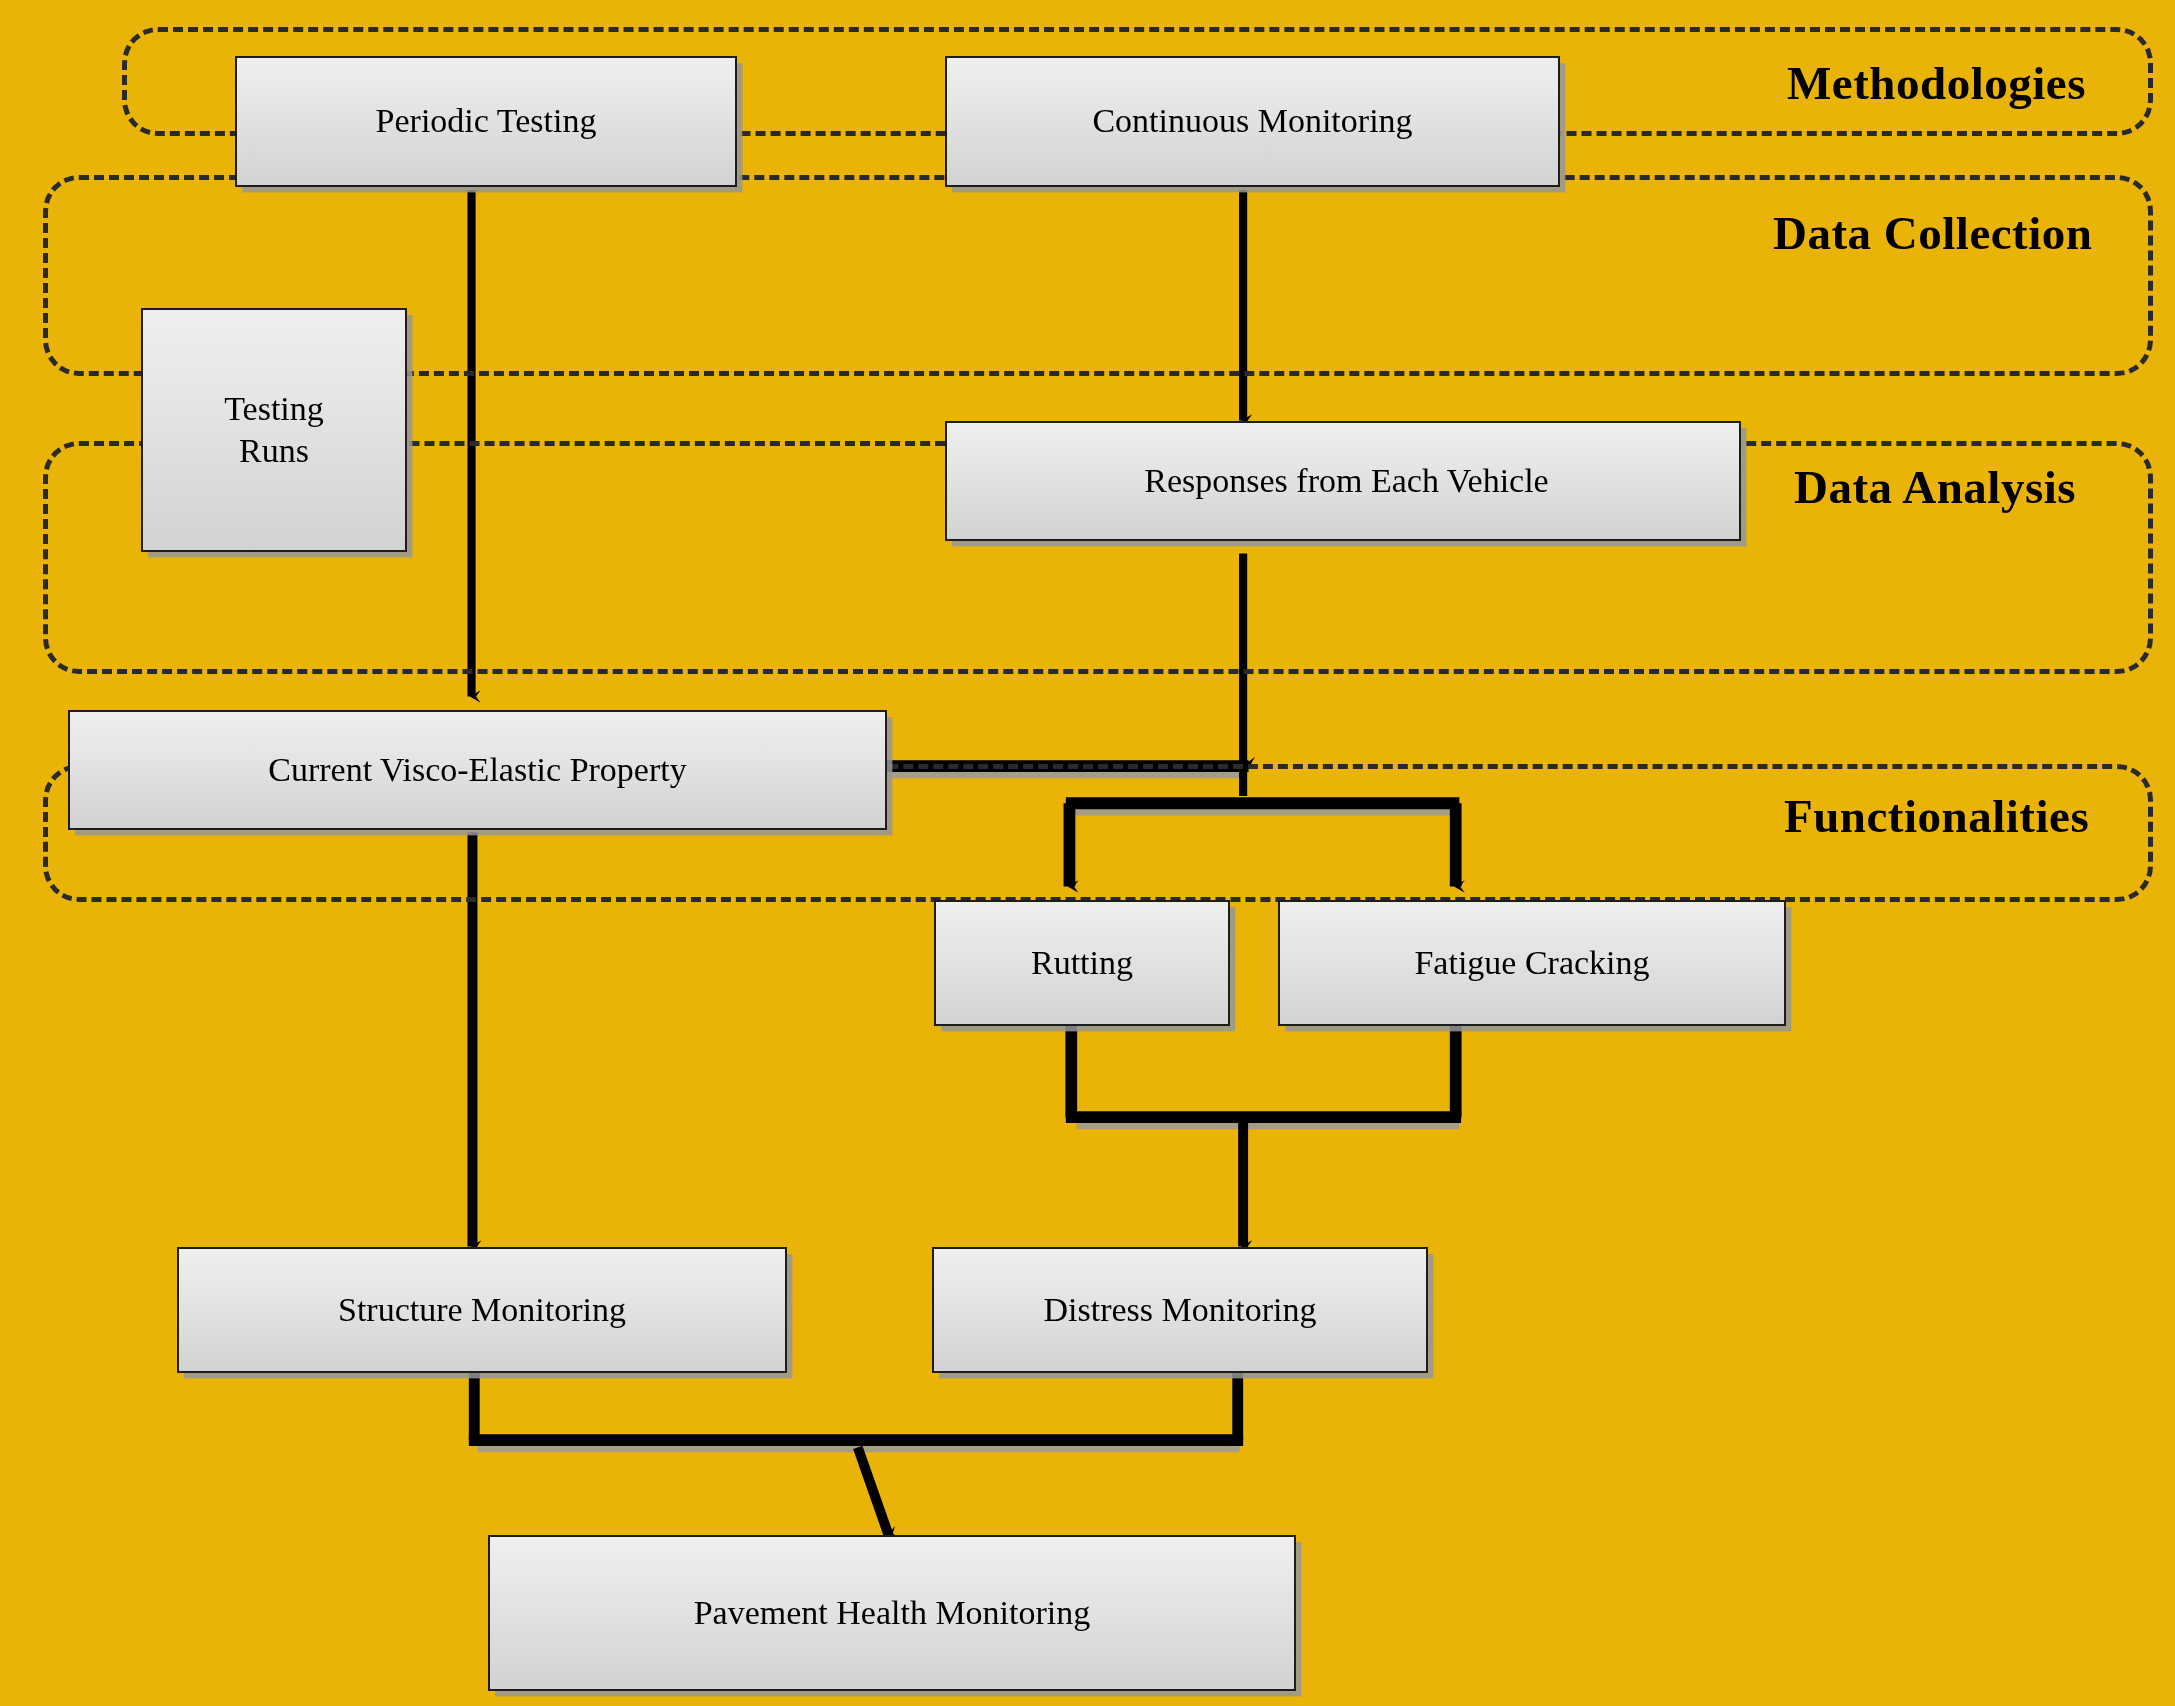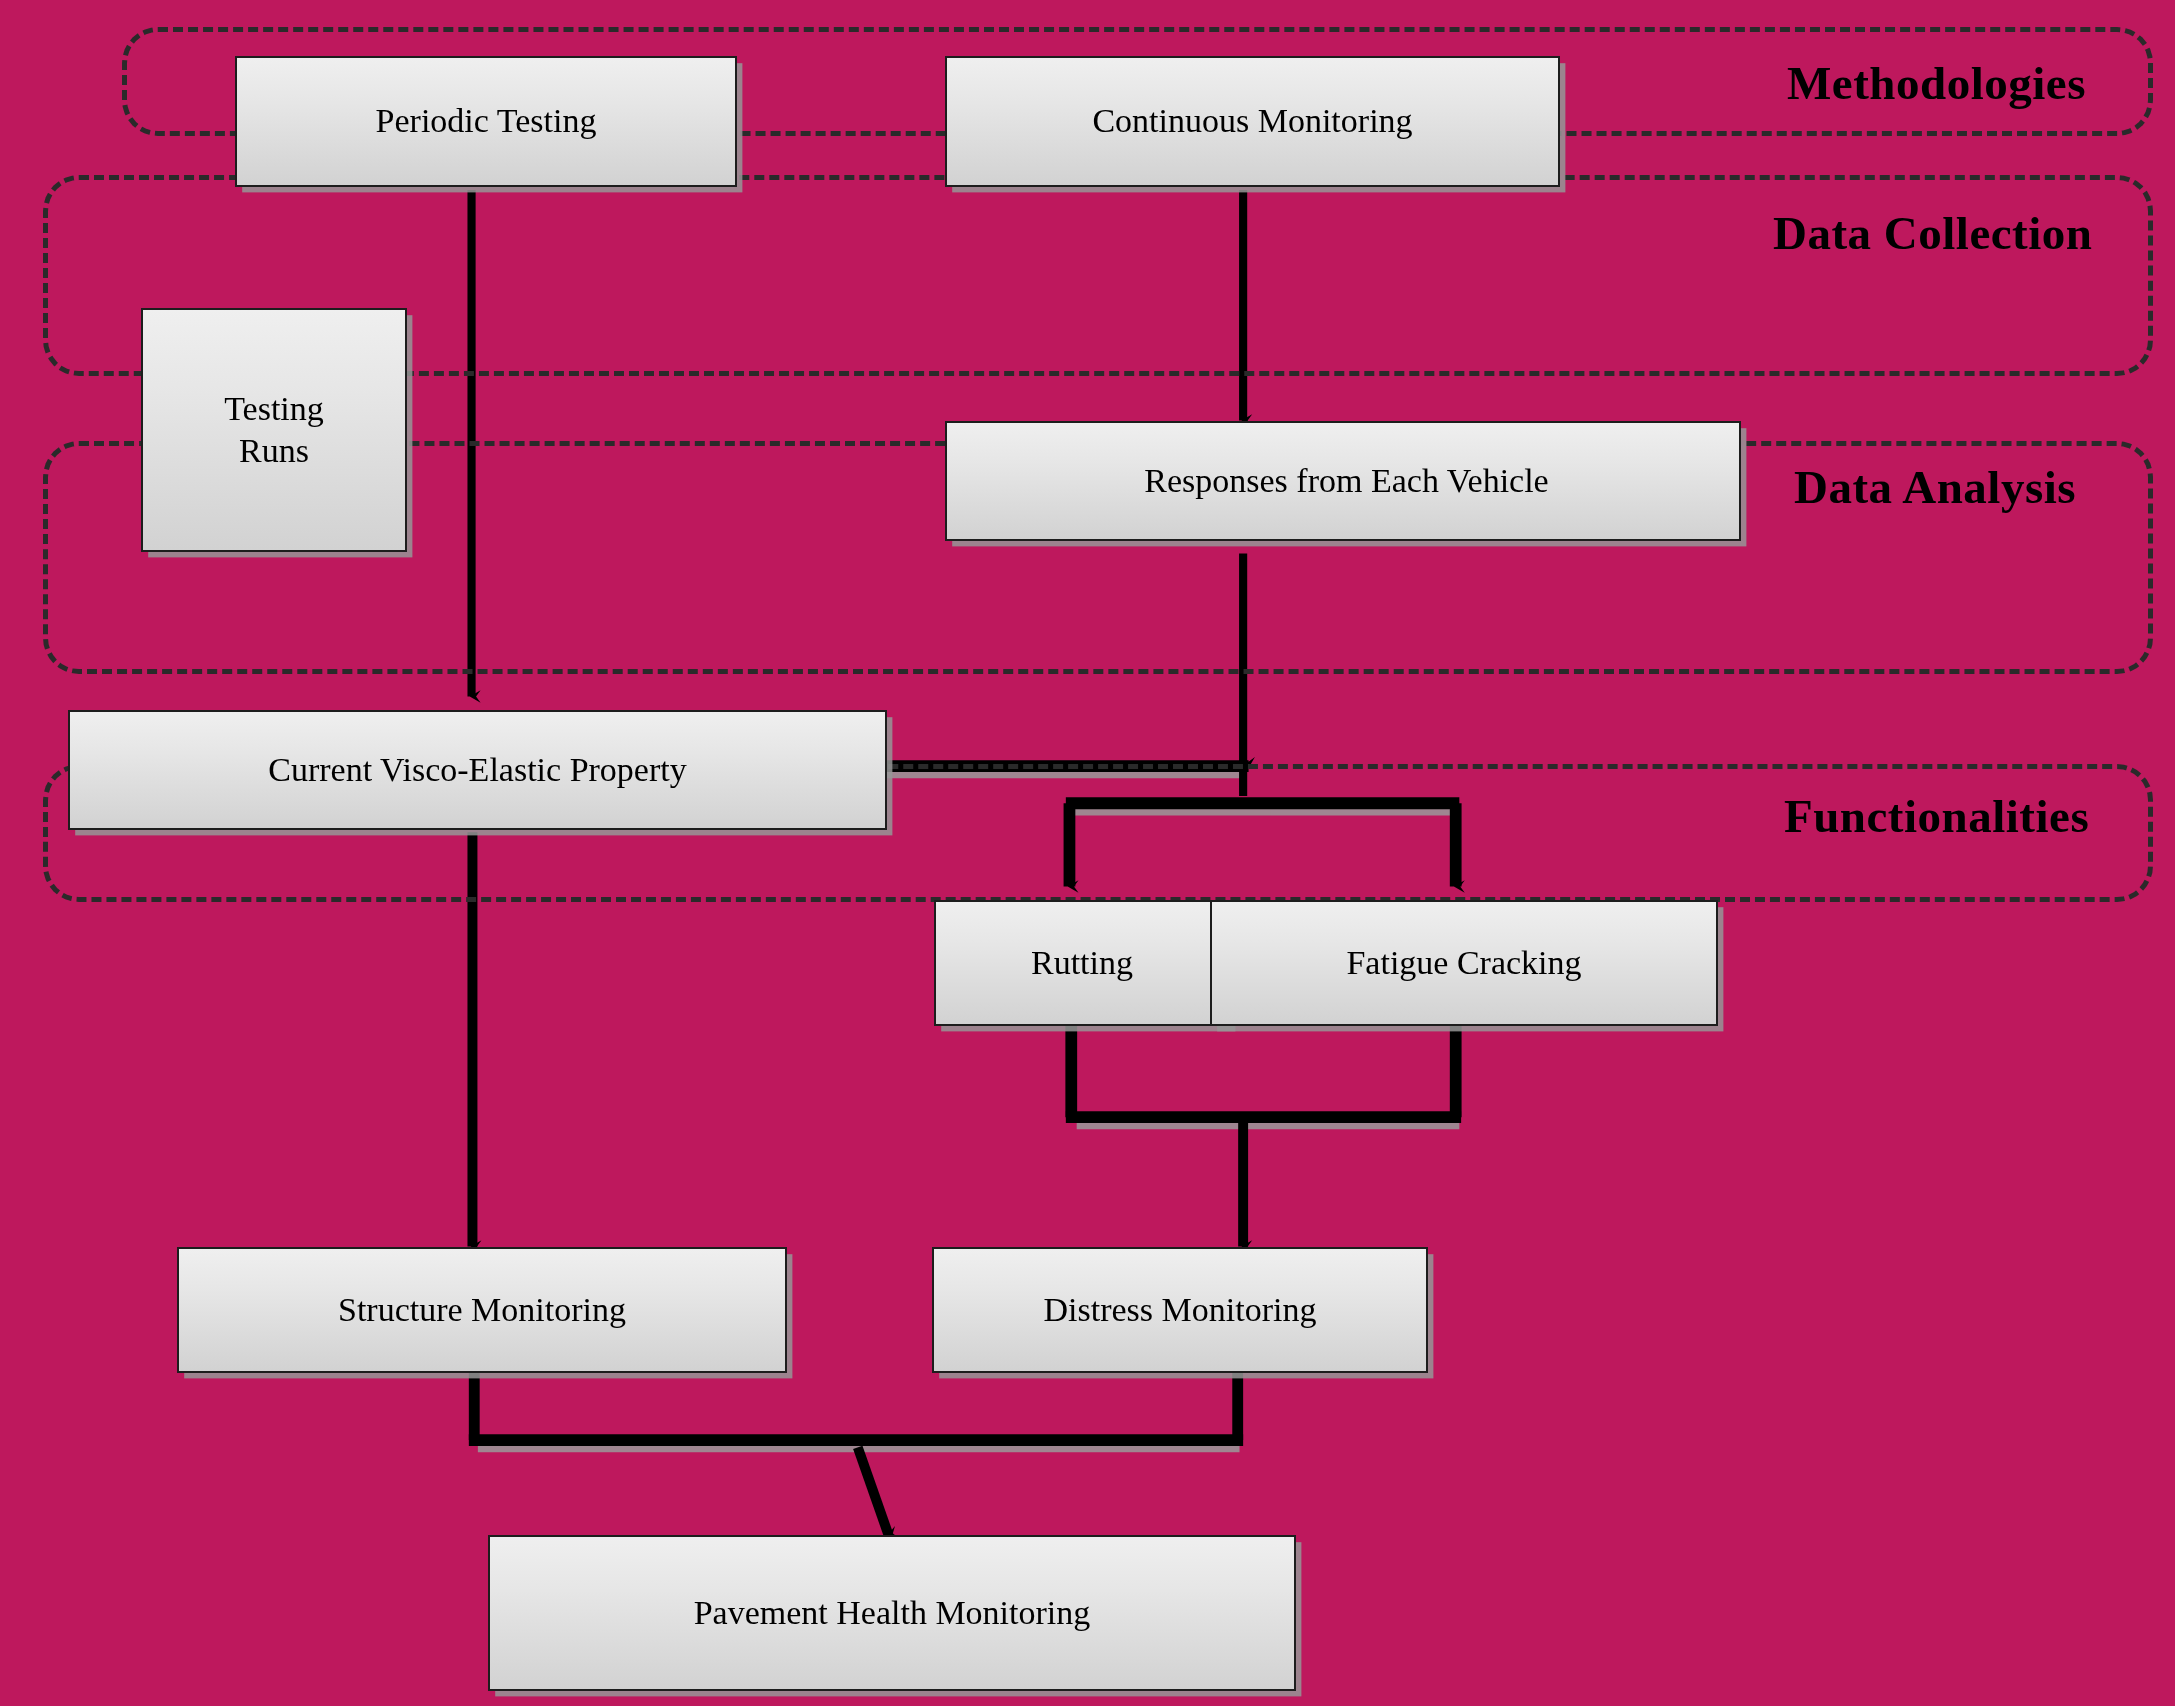--- a/index.html
+++ b/index.html
@@ -4,21 +4,21 @@
 <style>
   html, body {
     margin: 0;
     padding: 0;
     background: #ffffff;
   }
   #canvas {
     position: relative;
     width: 2176px;
     height: 1706px;
-    background: #be185d;
+    background: #eab308;
     font-family: "Liberation Serif", "DejaVu Serif", serif;
     overflow: hidden;
   }
   svg.layer {
     position: absolute;
     top: 0;
     left: 0;
     width: 2176px;
     height: 1706px;
   }
@@ -123,21 +123,21 @@
 
   <div class="node two-line" style="left:141px; top:308px; width:266px; height:244px; white-space:pre-line;text-align:center;">Testing
 Runs</div>
 
   <div class="node" style="left:945px; top:421px; width:796px; height:120px;padding-left:16px;">Responses from Each Vehicle</div>
 
   <div class="node" style="left:68px; top:710px; width:819px; height:120px;">Current Visco-Elastic Property</div>
 
   <div class="node" style="left:934px; top:900px; width:296px; height:126px;">Rutting</div>
 
-  <div class="node" style="left:1210px; top:900px; width:508px; height:126px;">Fatigue Cracking</div>
+  <div class="node" style="left:1278px; top:900px; width:508px; height:126px;">Fatigue Cracking</div>
 
   <div class="node" style="left:177px; top:1247px; width:610px; height:126px;">Structure Monitoring</div>
 
   <div class="node" style="left:932px; top:1247px; width:496px; height:126px;">Distress Monitoring</div>
 
   <div class="node" style="left:488px; top:1535px; width:808px; height:156px;">Pavement Health Monitoring</div>
 
 </div>
 
 

